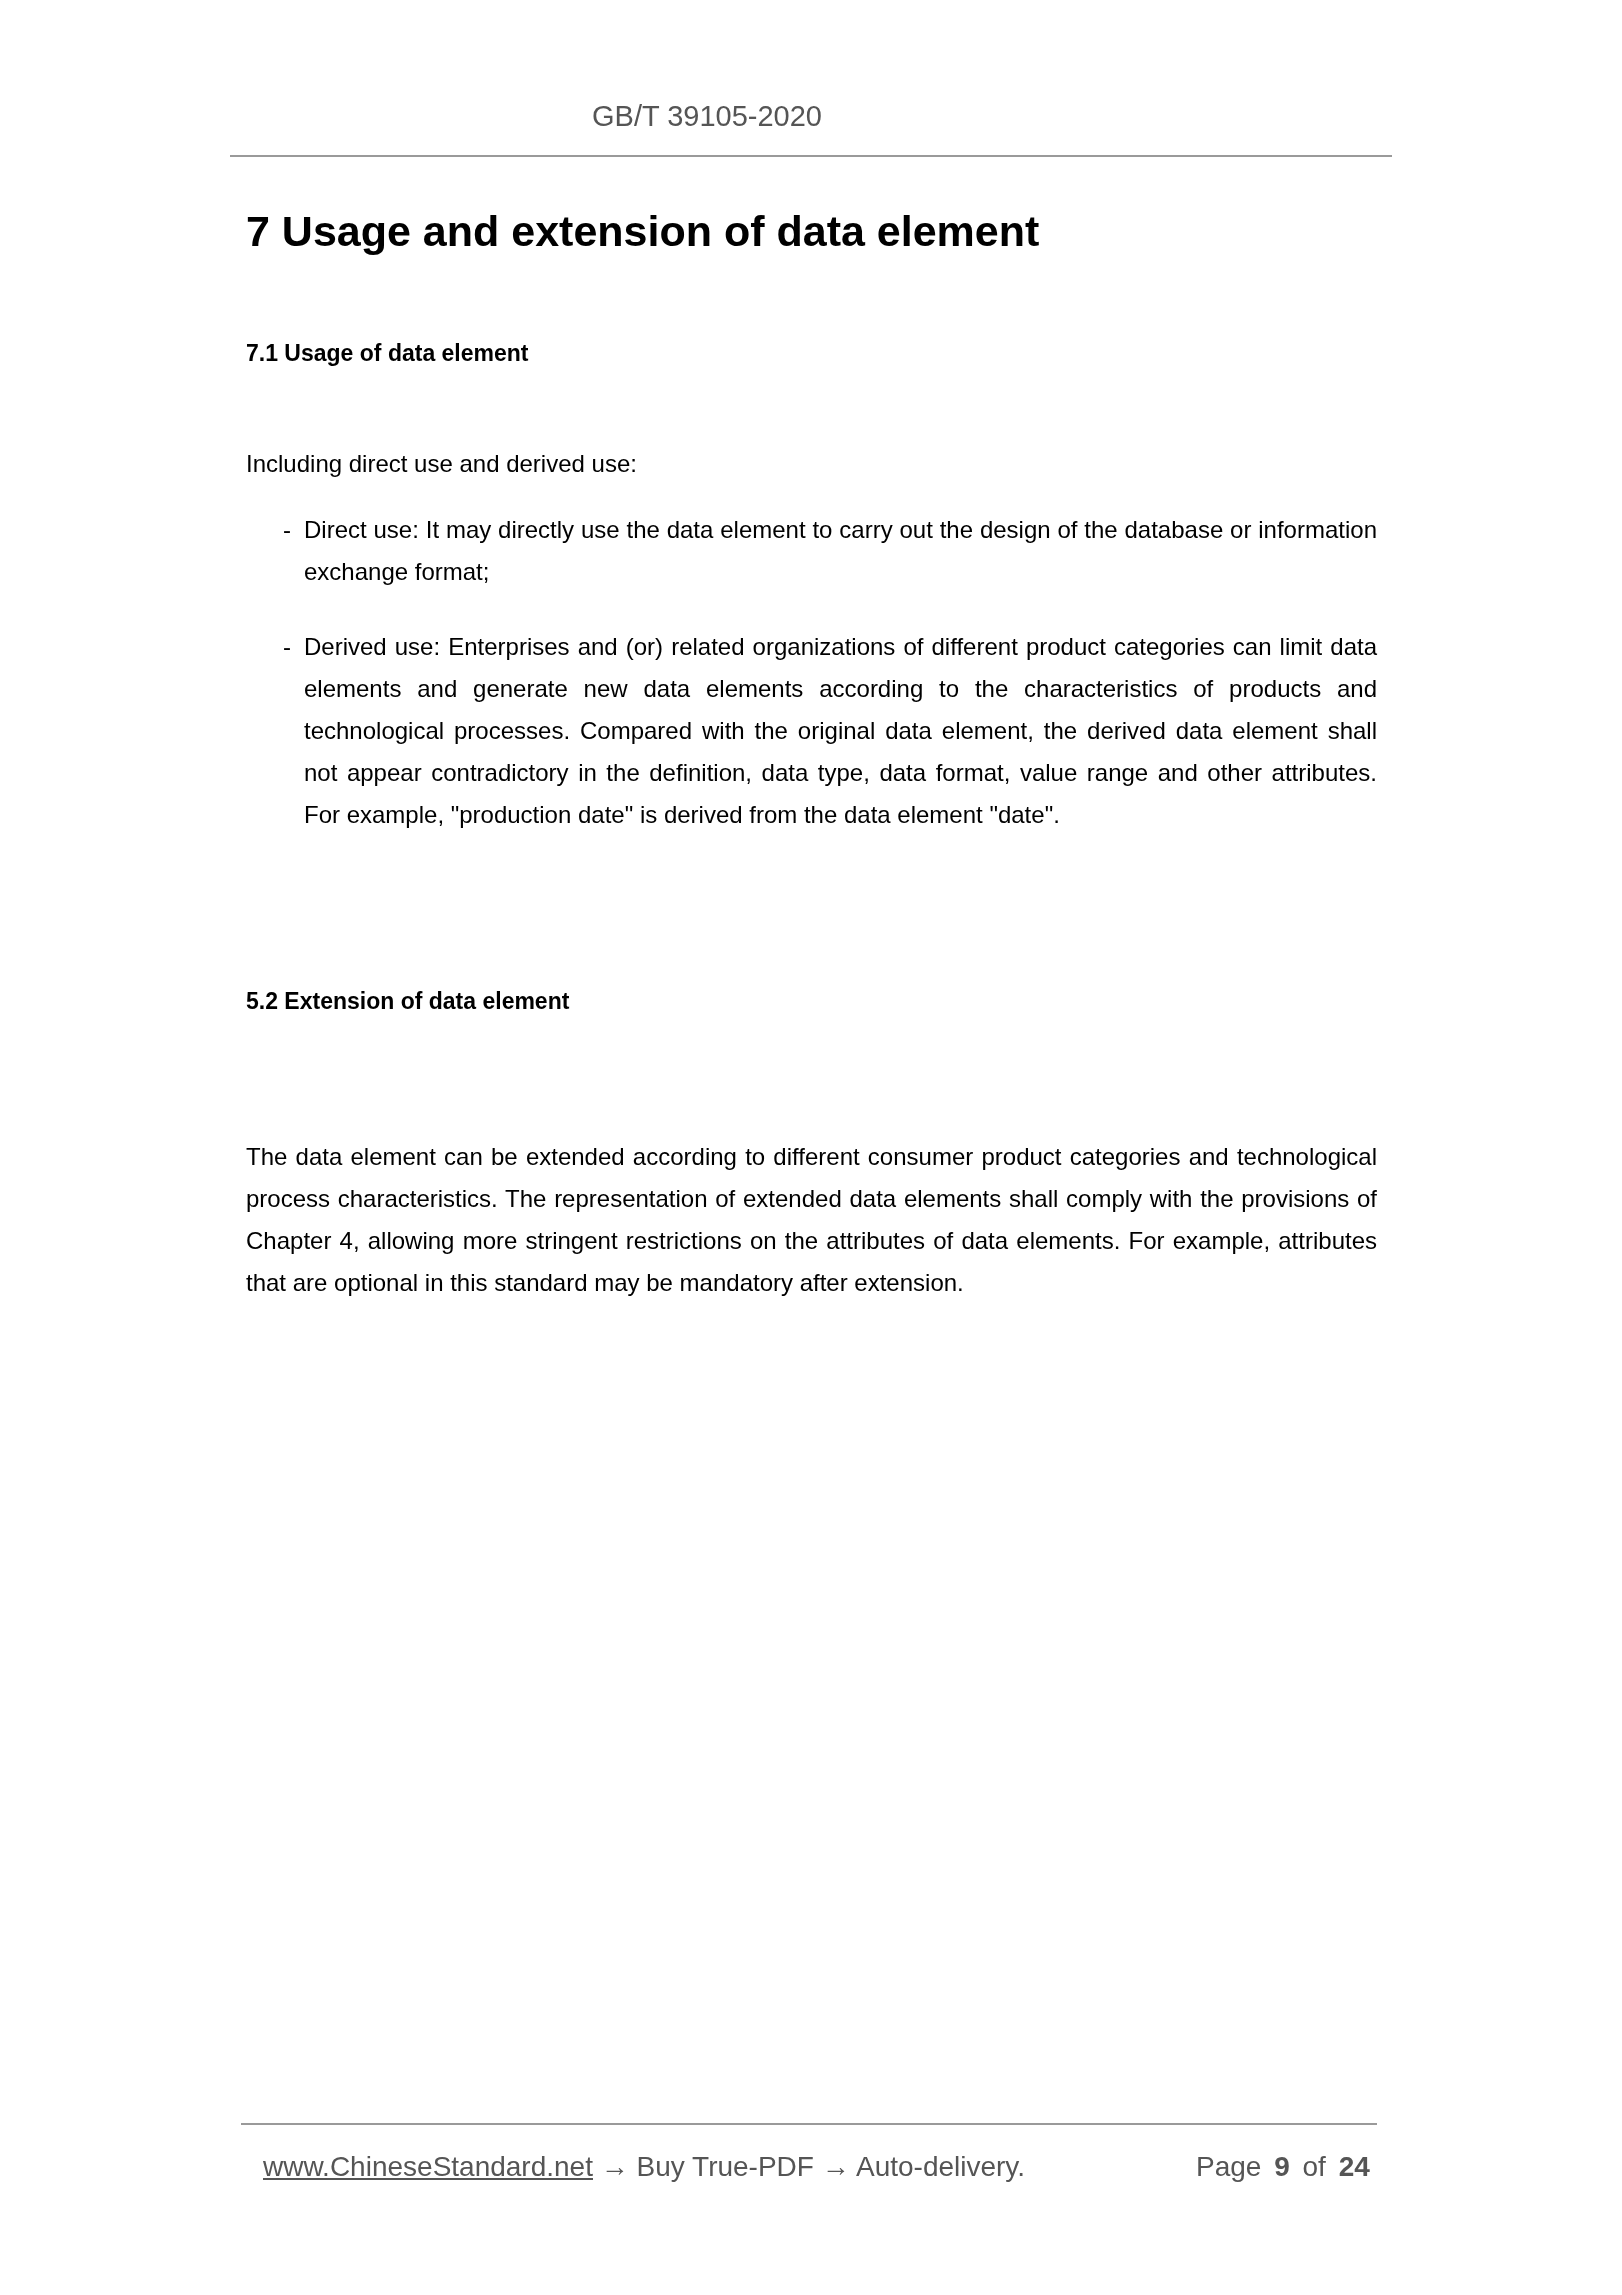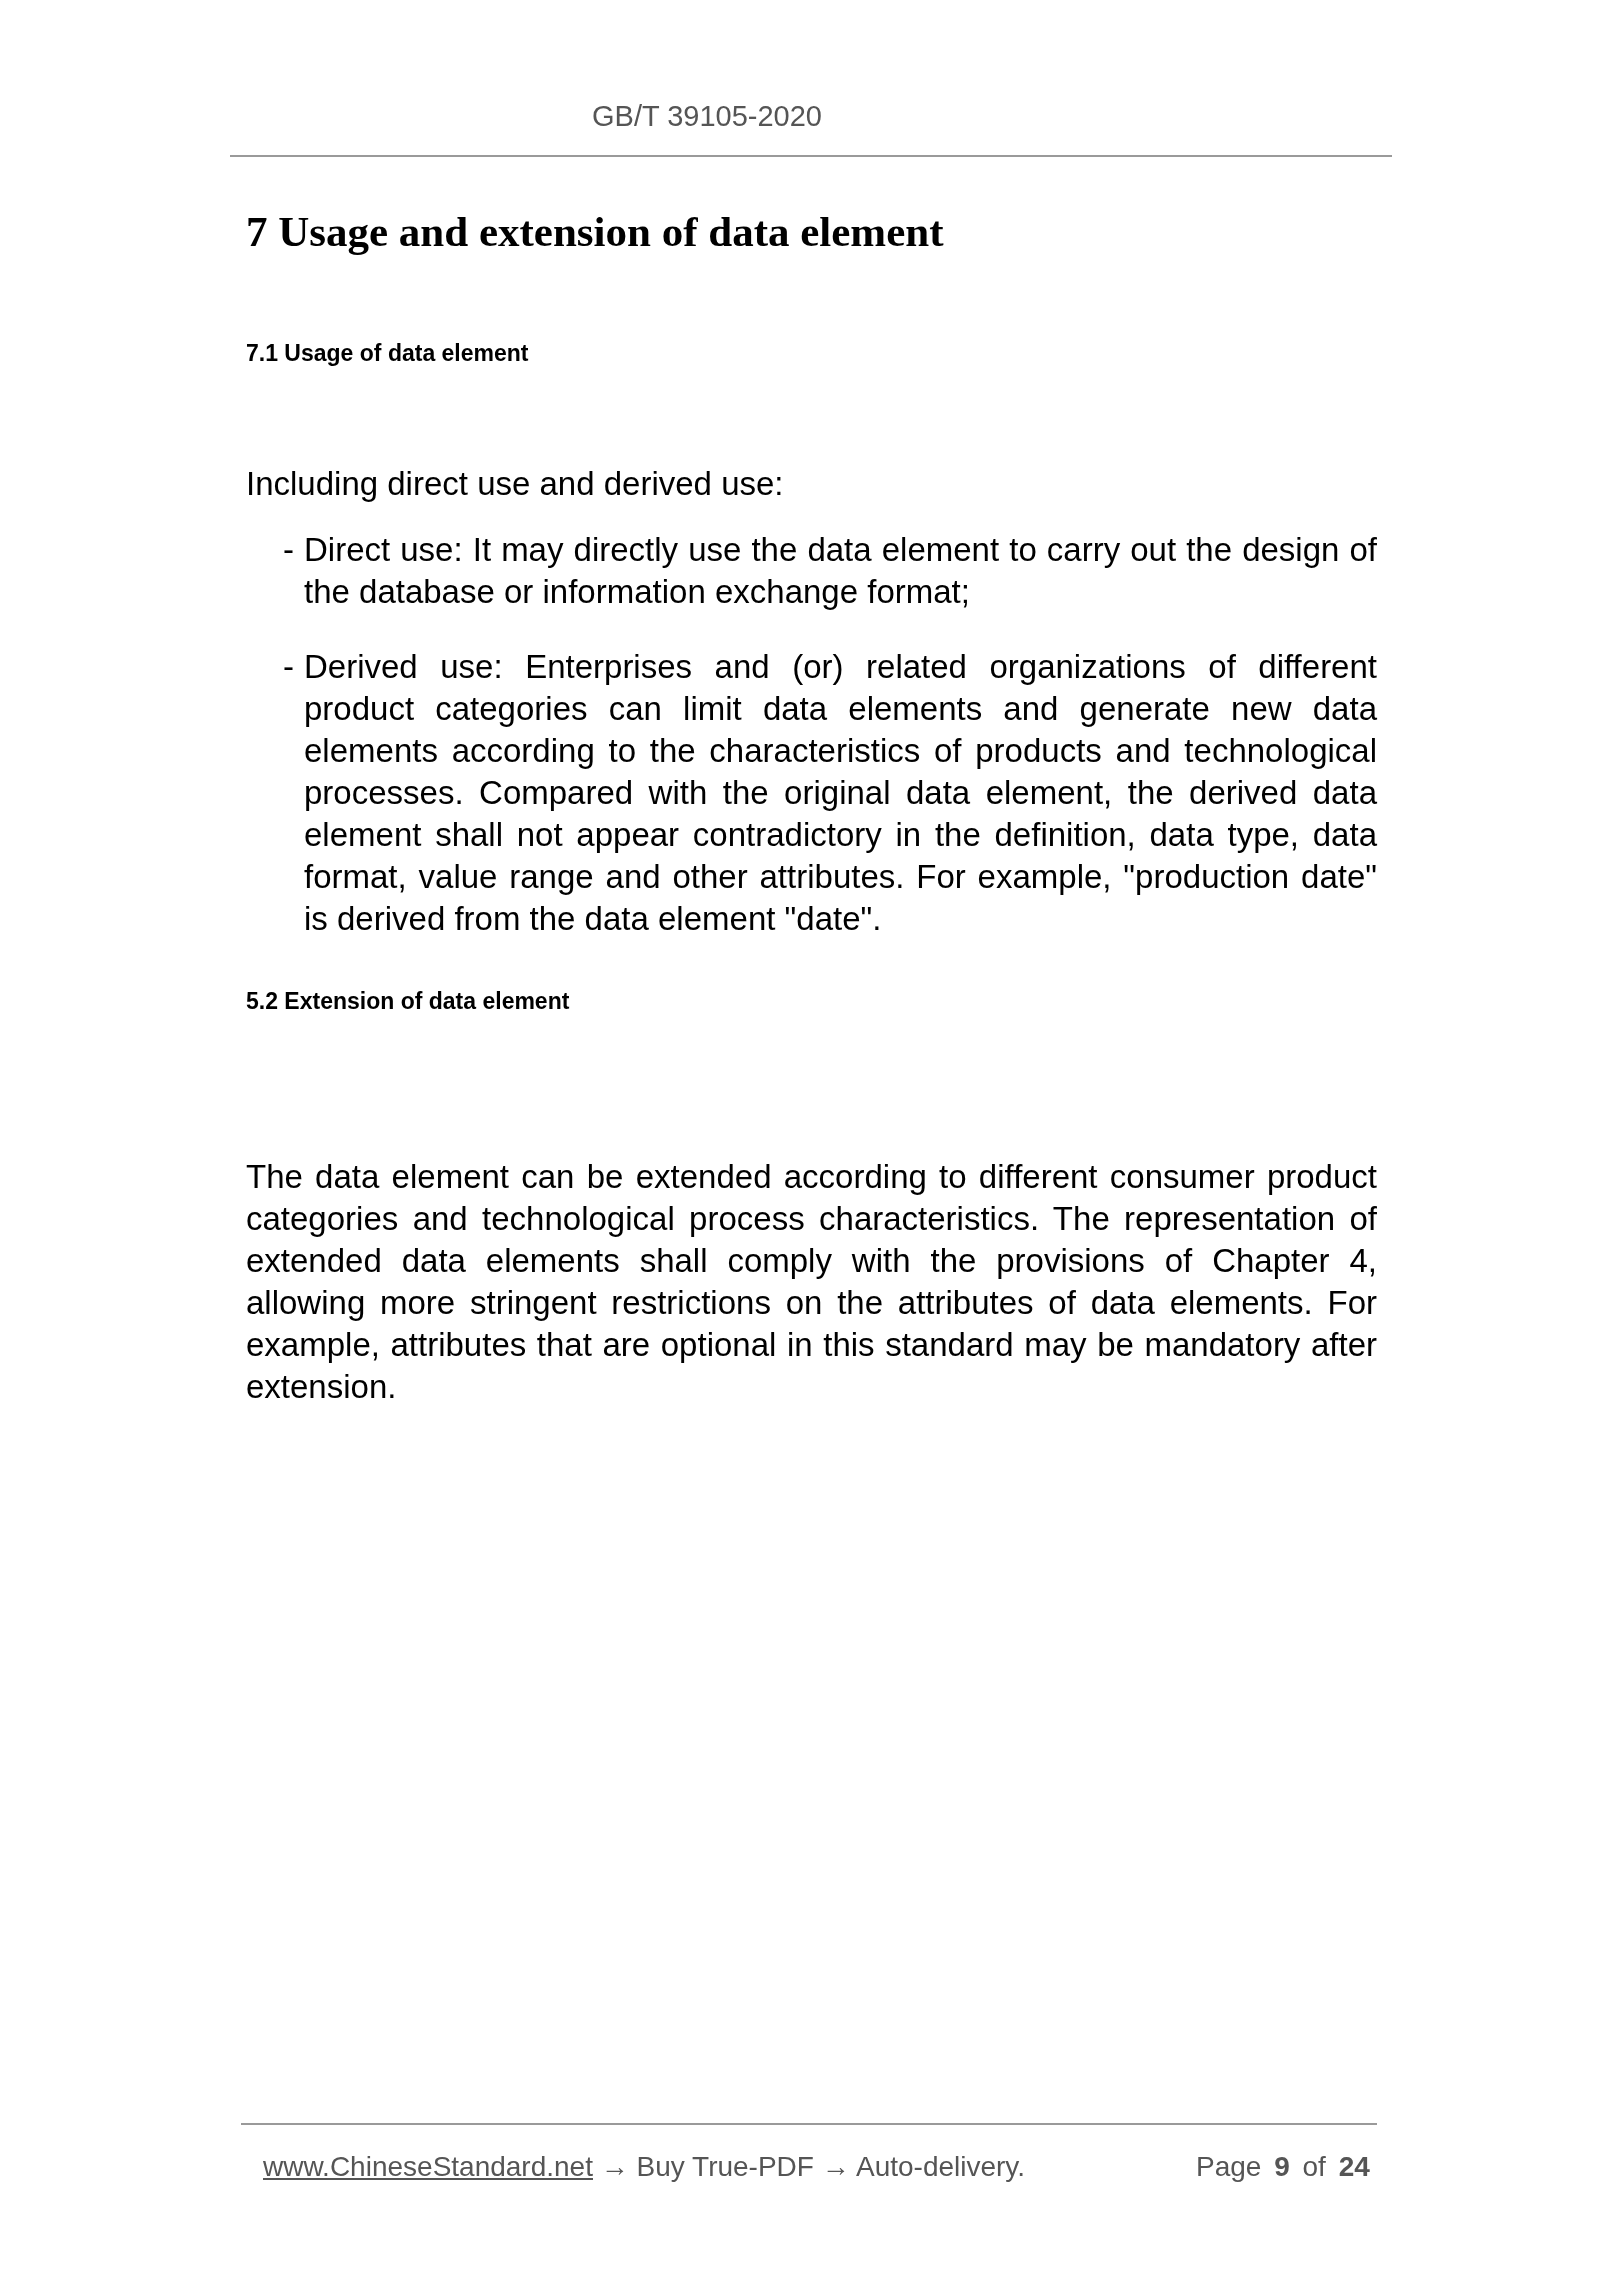--- a/index.html
+++ b/index.html
@@ -4,26 +4,26 @@
   <style>
     html, body { margin: 0; padding: 0; background: #ffffff; }
     body { width: 1623px; height: 2295px; position: relative; overflow: hidden;
            font-family: "Liberation Sans", "DejaVu Sans", sans-serif; color: #000; }
     .abs { position: absolute; }
 
     .hdr-text { left: 0; width: 1414px; top: 98px; text-align: center;
                 font-size: 29px; line-height: 37px; color: #555555; }
     .hdr-line { left: 230px; width: 1162px; top: 155px; height: 1.7px; background: #9a9a9a; }
 
-    .h1 { left: 246px; top: 205px; font-size: 43px; font-weight: bold; line-height: 53px; white-space: nowrap; font-family: Liberation Serif, serif; }
+    .h1 { left: 246px; top: 205px; font-size: 43px; font-weight: bold; line-height: 53px; white-space: nowrap; }
     .h2 { left: 246px; font-size: 23px; font-weight: bold; line-height: 43px; white-space: nowrap; }
     .h2-1 { top: 332px; }
     .h2-2 { top: 980px; }
 
-    .body { font-size: 33px; line-height: 42px; text-align: justify; text-align-last: left; margin-top: 20px; }
+    .body { font-size: 24px; line-height: 42px; text-align: justify; text-align-last: left; }
     .p-intro { left: 246px; top: 443px; width: 1131px; }
     .bullet { left: 283px; width: 1094px; }
     .bullet .dash { position: absolute; left: 0; top: 0; }
     .bullet .btext { position: absolute; left: 21px; top: 0; width: 1073px; text-align: justify; text-align-last: left; }
     .b1 { top: 509px; }
     .b2 { top: 626px; }
     .p-ext { left: 246px; top: 1136px; width: 1131px; }
 
     .ftr-line { left: 241px; width: 1136px; top: 2123px; height: 1.7px; background: #9a9a9a; }
     .ftr { top: 2149px; font-size: 28px; line-height: 35px; color: #555555; white-space: nowrap; margin-left: 18px; }

